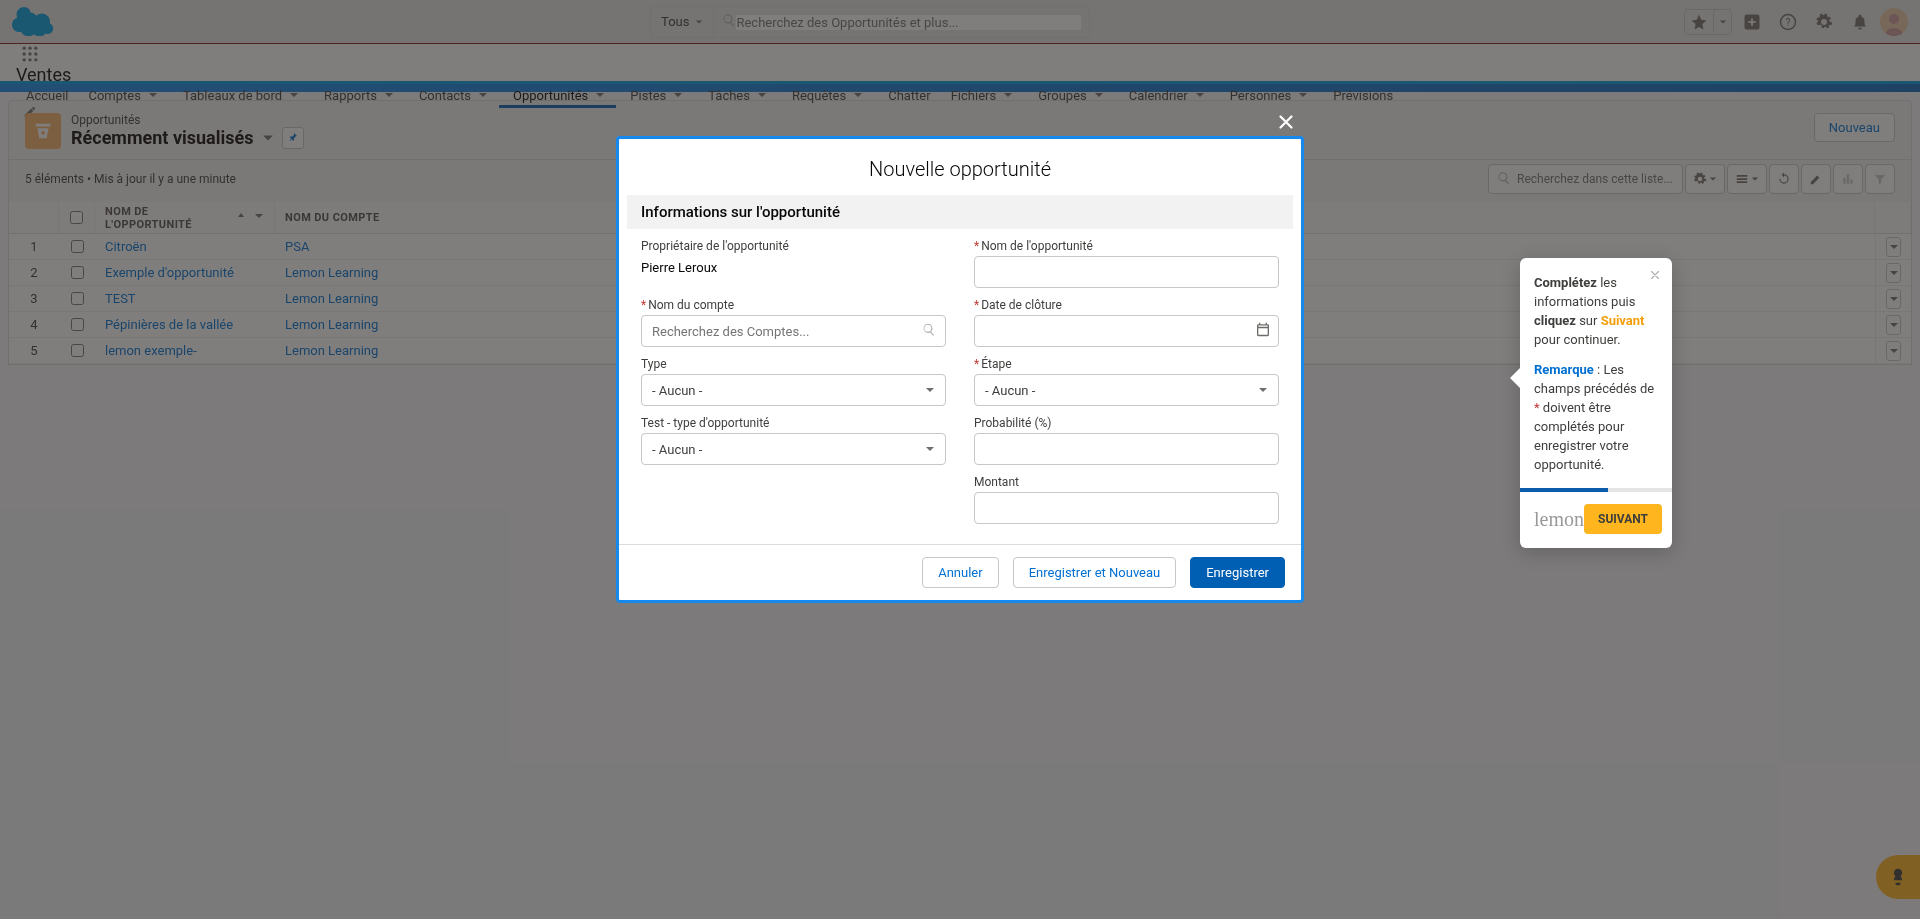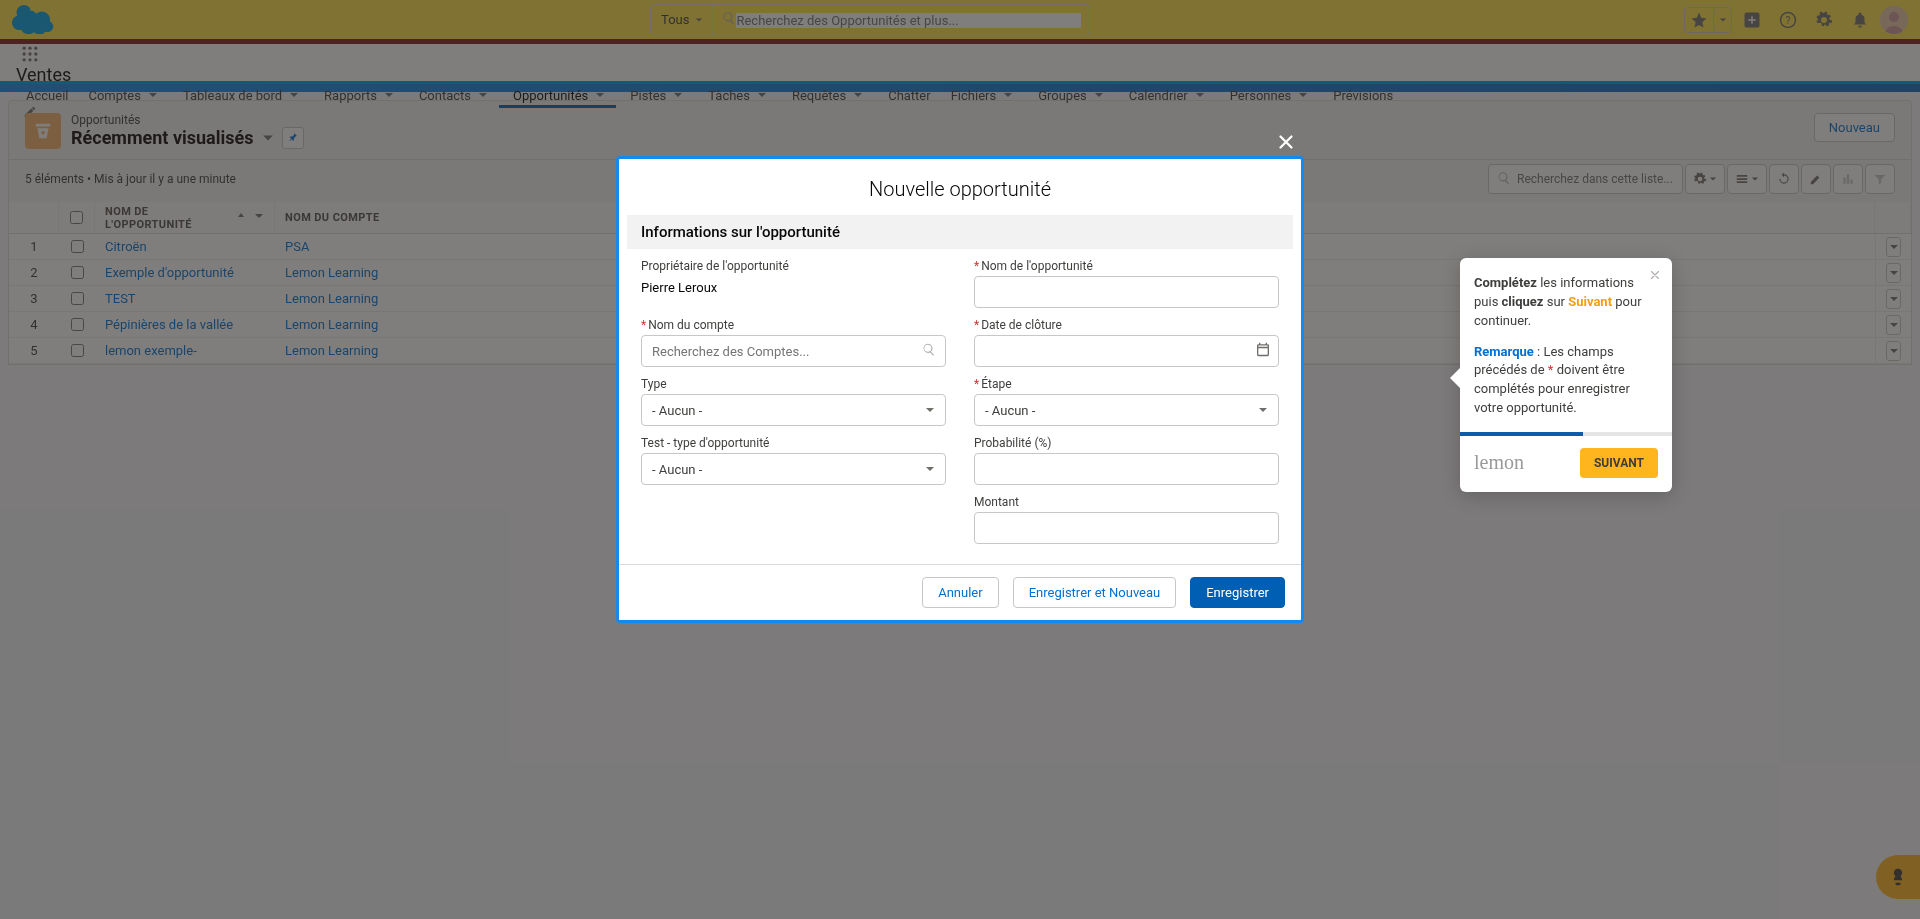--- a/index.html
+++ b/index.html
@@ -1,19 +1,19 @@
 <!DOCTYPE html>
 <html><head>
 <meta charset="utf-8">
 <style>
   *{box-sizing:border-box;margin:0;padding:0;font-family:-apple-system,BlinkMacSystemFont,"Segoe UI",Roboto,Helvetica,Arial,sans-serif;}
   body{background:#f4f6f9;color:#16325c;font-size:13px;overflow:hidden;width:1920px;height:919px;position:relative;}
   a{text-decoration:none;}
   
-  .global-header{height:44px;background:#fde047;border-bottom:5px solid #7f1d1d;display:flex;align-items:center;padding:0 12px;gap:12px;}
+  .global-header{height:44px;background:#e5e5e5;border-bottom:1px solid #7f1d1d;display:flex;align-items:center;padding:0 12px;gap:12px;}
   .cloud-logo{width:44px;height:28px;display:flex;align-items:center;justify-content:center;}
   .cloud-logo svg{fill:#00a1e0;}
   .search-wrap{display:flex;align-items:center;height:32px;border:1px solid #dcdada;border-radius:4px;overflow:hidden;width:440px;margin-left:auto;margin-right:auto;}
   .search-scope{display:flex;align-items:center;gap:6px;padding:0 10px;border-right:1px solid #dcdada;height:100%;font-size:13px;color:#3e3e3c;cursor:pointer;}
   .search-scope svg{width:8px;height:8px;fill:#706e6b;}
   .search-box{display:flex;align-items:flex-end;flex:1;padding:0 8px;gap:0;}
   .search-box svg{width:14px;height:14px;fill:#b0adab;}
   .search-box input{border:none;outline:none;flex:1;font-size:13px;color:#3e3e3c;}
   .header-icons{display:flex;align-items:center;gap:4px;}
   .hicon{width:32px;height:32px;display:flex;align-items:center;justify-content:center;border-radius:4px;cursor:pointer;color:#706e6b;}
@@ -79,21 +79,21 @@
   .td.name{width:180px;}
   .td.acct{flex:1;}
   .td.row-act{width:36px;justify-content:center;border-left:1px solid #eee;}
   .td a{color:#0070d2;}
   .row-act-btn{width:20px;height:20px;border:1px solid #c9c7c5;border-radius:3px;display:flex;align-items:center;justify-content:center;background:#fff;}
   .row-act-btn svg{width:10px;height:10px;fill:#706e6b;}
   input[type=checkbox]{width:13px;height:13px;}
 
   
   .modal-backdrop{position:absolute;inset:0;background:rgba(43,40,38,0.6);z-index:50;}
-  .modal{position:absolute;left:50%;top:156px;transform:translateX(-50%);width:688px;background:#fff;border-radius:4px;border:3px solid #1589ee;z-index:60;}
+  .modal{position:absolute;left:50%;top:136px;transform:translateX(-50%);width:688px;background:#fff;border-radius:4px;border:3px solid #1589ee;z-index:60;}
   .modal-close{position:absolute;top:-28px;right:-2px;width:28px;height:28px;cursor:pointer;}
   .modal-close svg{width:22px;height:22px;fill:#fff;}
   .modal-title{text-align:center;padding:18px 0 14px;font-size:20px;font-weight:300;color:#080707;}
   .section-head{background:#f3f2f2;padding:8px 14px;font-size:15px;font-weight:500;color:#080707;margin:0 8px;}
   .form-grid{display:grid;grid-template-columns:1fr 1fr;gap:10px 28px;padding:10px 22px 20px;}
   .form-field label{font-size:12px;color:#3e3e3c;display:block;margin-bottom:3px;}
   .req{color:#c23934;margin-right:2px;}
   .finput,.fselect{width:100%;height:32px;border:1px solid #c9c7c5;border-radius:4px;padding:0 10px;font-size:13px;background:#fff;}
   .fselect{display:flex;align-items:center;justify-content:space-between;cursor:pointer;color:#3e3e3c;}
   .fselect svg{width:10px;height:10px;fill:#706e6b;}
@@ -102,21 +102,21 @@
   .lookup .search-ico svg{width:14px;height:14px;fill:#b0adab;}
   .date-wrap{position:relative;}
   .date-wrap .cal-ico{position:absolute;right:8px;top:50%;transform:translateY(-50%);}
   .date-wrap .cal-ico svg{width:16px;height:16px;fill:#706e6b;}
   .owner-val{font-size:13px;color:#080707;padding-top:4px;}
   .modal-footer{border-top:1px solid #dddbda;padding:12px 16px;display:flex;justify-content:flex-end;gap:14px;}
   .mbtn{border:1px solid #c9c7c5;background:#fff;border-radius:4px;padding:7px 15px;font-size:13px;color:#0070d2;cursor:pointer;}
   .mbtn.primary{background:#005fb2;border-color:#005fb2;color:#fff;}
 
   
-  .popover{position:absolute;right:248px;top:258px;width:212px;background:#fff;border-radius:6px;box-shadow:0 4px 20px rgba(0,0,0,0.2);z-index:70;padding:16px 14px 14px;font-size:13px;color:#3e3e3c;line-height:1.45;}
+  .popover{position:absolute;right:248px;top:258px;width:152px;background:#fff;border-radius:6px;box-shadow:0 4px 20px rgba(0,0,0,0.2);z-index:70;padding:16px 14px 14px;font-size:13px;color:#3e3e3c;line-height:1.45;}
   .popover::before{content:"";position:absolute;left:-10px;top:110px;width:0;height:0;border-top:10px solid transparent;border-bottom:10px solid transparent;border-right:10px solid #fff;}
   .pop-close{position:absolute;top:10px;right:10px;cursor:pointer;}
   .pop-close svg{width:14px;height:14px;fill:#b0adab;}
   .pop-strong{font-weight:700;}
   .pop-orange{color:#f59e0b;font-weight:700;}
   .pop-blue{color:#0070d2;font-weight:700;}
   .pop-req{color:#c23934;}
   .pop-progress{height:4px;background:#e5e5e5;margin:14px -14px 12px;border-radius:0;}
   .pop-progress .bar{height:100%;background:#0c5cab;width:58%;}
   .pop-footer{display:flex;align-items:center;justify-content:space-between;}

